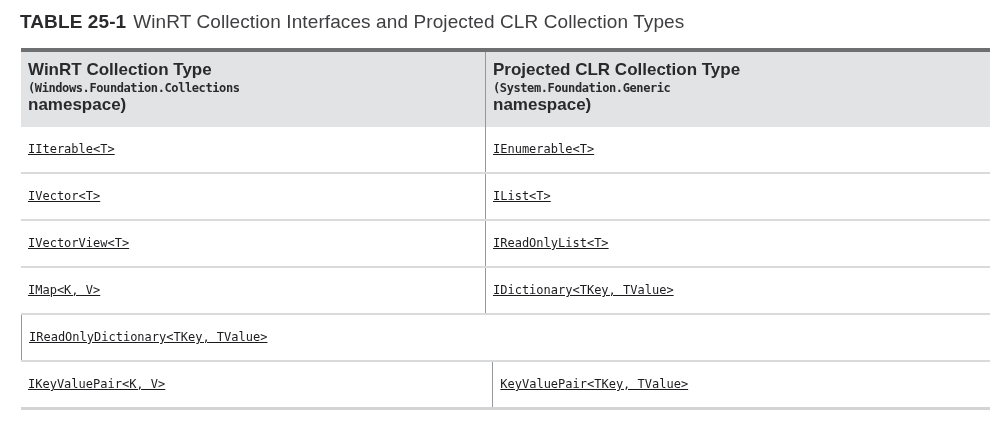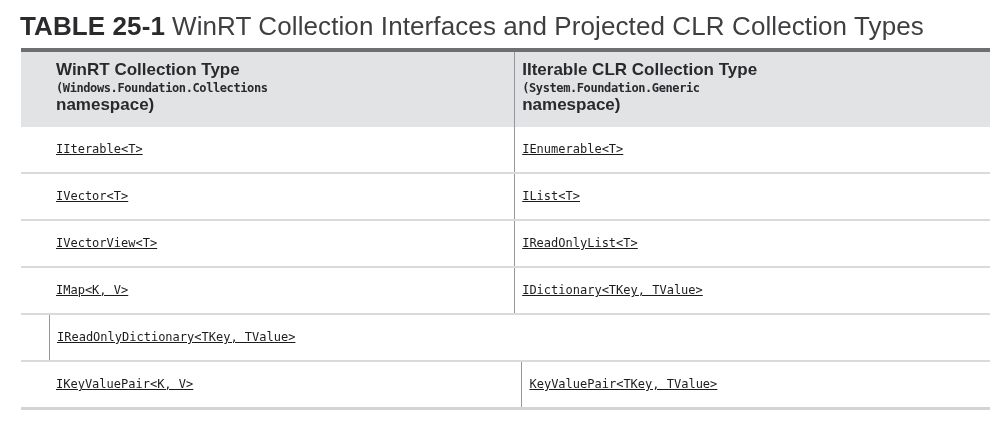--- a/index.html
+++ b/index.html
@@ -17,31 +17,31 @@
   body {
     width: 1003px; height: 427px;
     background: #ffffff;
     font-family: "Liberation Sans", sans-serif;
     overflow: hidden;
   }
   .page { position: relative; width: 1003px; height: 427px; background: #fff; }
 
   .caption {
     position: absolute; left: 20px; top: 11px;
-    font-size: 26px; color: var(--caption_text);
+    font-size: 19px; color: var(--caption_text);
     white-space: nowrap; letter-spacing: 0.1px;
   }
   .cap-label { font-weight: bold; color: #2b2b2e; margin-right: 7px; }
 
   .table {
     position: absolute; left: 21px; top: 48px; width: 969px;
     border-top: 4px solid var(--top_border);
   }
   .thead { display: flex; background: var(--header_bg); }
-  .cell { box-sizing: border-box; margin-left: 28px; }
+  .cell { box-sizing: border-box; }
   .col1 { width: 464px; }
   .col2 { width: 505px; border-left: 1px solid var(--column_divider); }
   .th { padding: 8px 10px 11px 7px; }
   .h-sans {
     font-size: 17px; font-weight: bold; color: var(--header_text);
     line-height: 1.22;
   }
   .h-mono {
     font-family: "DejaVu Sans Mono", monospace;
     font-size: 12px; font-weight: bold; color: var(--header_text);
@@ -68,21 +68,21 @@
   </div>
 
   <div class="table">
     <div class="thead">
       <div class="cell col1 th">
         <div class="h-sans">WinRT Collection Type</div>
         <div class="h-mono">(Windows.Foundation.Collections</div>
         <div class="h-sans">namespace)</div>
       </div>
       <div class="cell col2 th">
-        <div class="h-sans">IIterable CLR Collection Type</div>
+        <div class="h-sans">Projected CLR Collection Type</div>
         <div class="h-mono">(System.Foundation.Generic</div>
         <div class="h-sans">namespace)</div>
       </div>
     </div>
     <div class="tbody">
   <div class="trow">
     <div class="cell col1 c1">IIterable&lt;T&gt;</div>
     <div class="cell col2 c2">IEnumerable&lt;T&gt;</div>
   </div>
 

